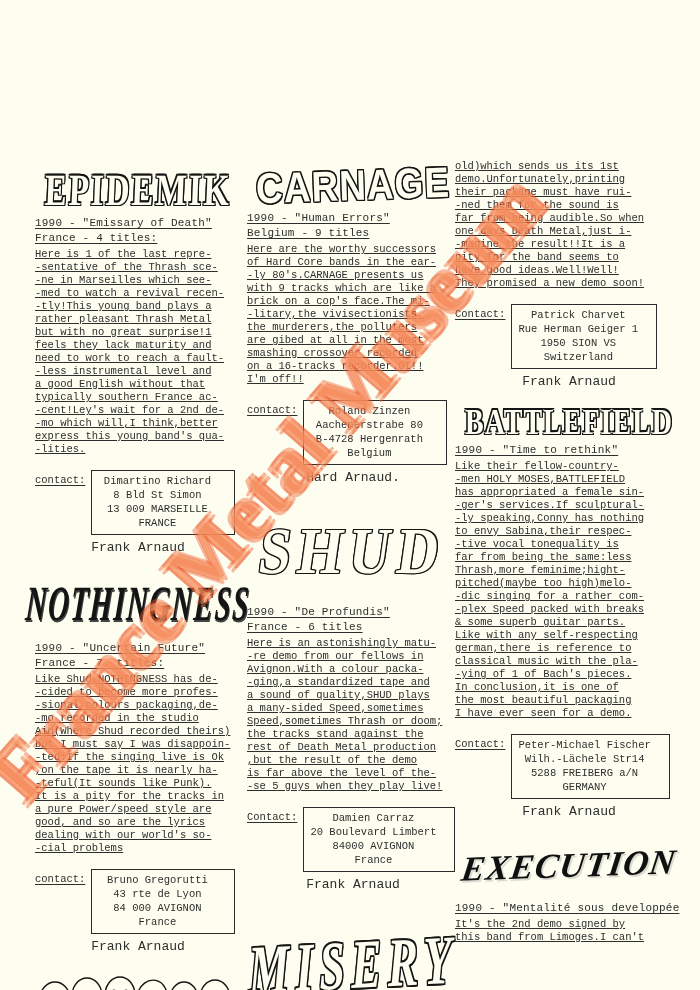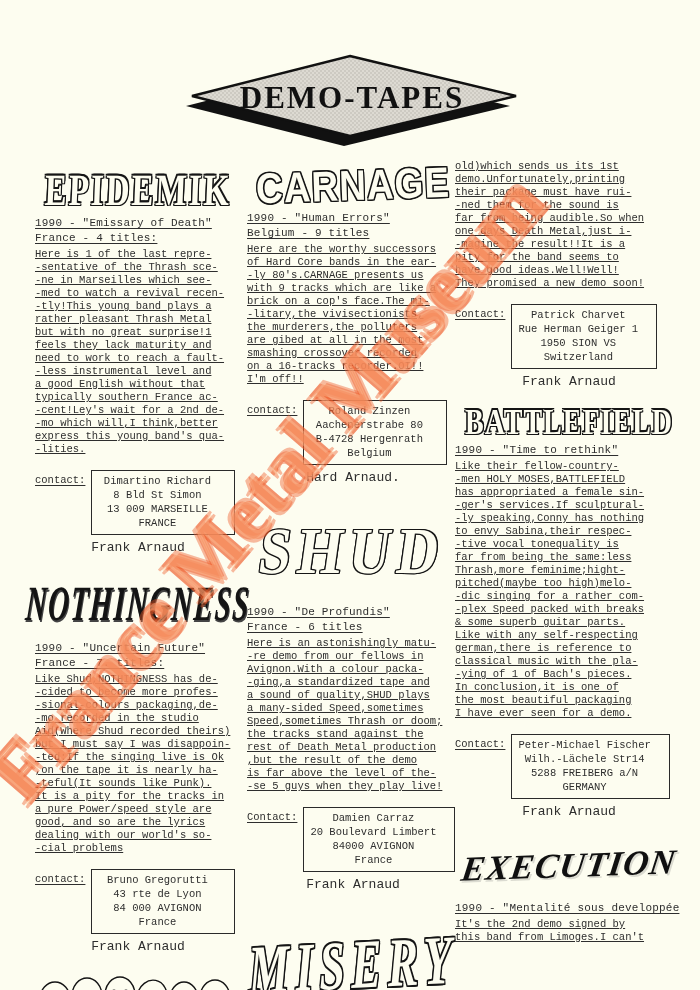--- a/index.html
+++ b/index.html
@@ -58,34 +58,20 @@
              font-family:"Liberation Serif",serif;font-weight:bold;font-size:82px;
              color:rgba(255,196,150,0.40);
              text-shadow:-2.5px -2.5px 0 rgba(238,90,40,0.42),2.5px -2.5px 0 rgba(238,90,40,0.42),
              -2.5px 2.5px 0 rgba(238,90,40,0.42),2.5px 2.5px 0 rgba(238,90,40,0.42);}
 </style>
 </head>
 <body>
 
 <div class="page">
 
-  <div class="hdr">
-    <svg width="344" height="98" viewBox="0 0 344 98">
-      <defs>
-        <pattern id="ht" width="4" height="4" patternUnits="userSpaceOnUse">
-          <rect width="4" height="4" fill="#dddad2"></rect>
-          <circle cx="1" cy="1" r="0.75" fill="#b5b2aa"></circle>
-          <circle cx="3" cy="3" r="0.75" fill="#b5b2aa"></circle>
-        </pattern>
-      </defs>
-      <polygon points="166,14 332,54 166,94 8,54" fill="#111"></polygon>
-      <polygon points="172,4 338,44 172,84 14,44" fill="url(#ht)" stroke="#111" stroke-width="2.5"></polygon>
-      <text x="174" y="56" text-anchor="middle" font-family="Liberation Serif, serif" font-size="31" font-weight="bold" letter-spacing="2" fill="#111">DEMO-TAPES</text>
-    </svg>
-  </div>
 
   <div class="col col1">
     <section class="review">
       <div class="logo logo-epidemik outline">EPIDEMIK</div>
       <div class="title u">1990 - "Emissary of Death"</div>
       <div class="country u">France - 4 titles:</div>
       <div class="body">Here is 1 of the last repre-
 -sentative of the Thrash sce-
 -ne in Marseilles which see-
 -med to watch a revival recen-

